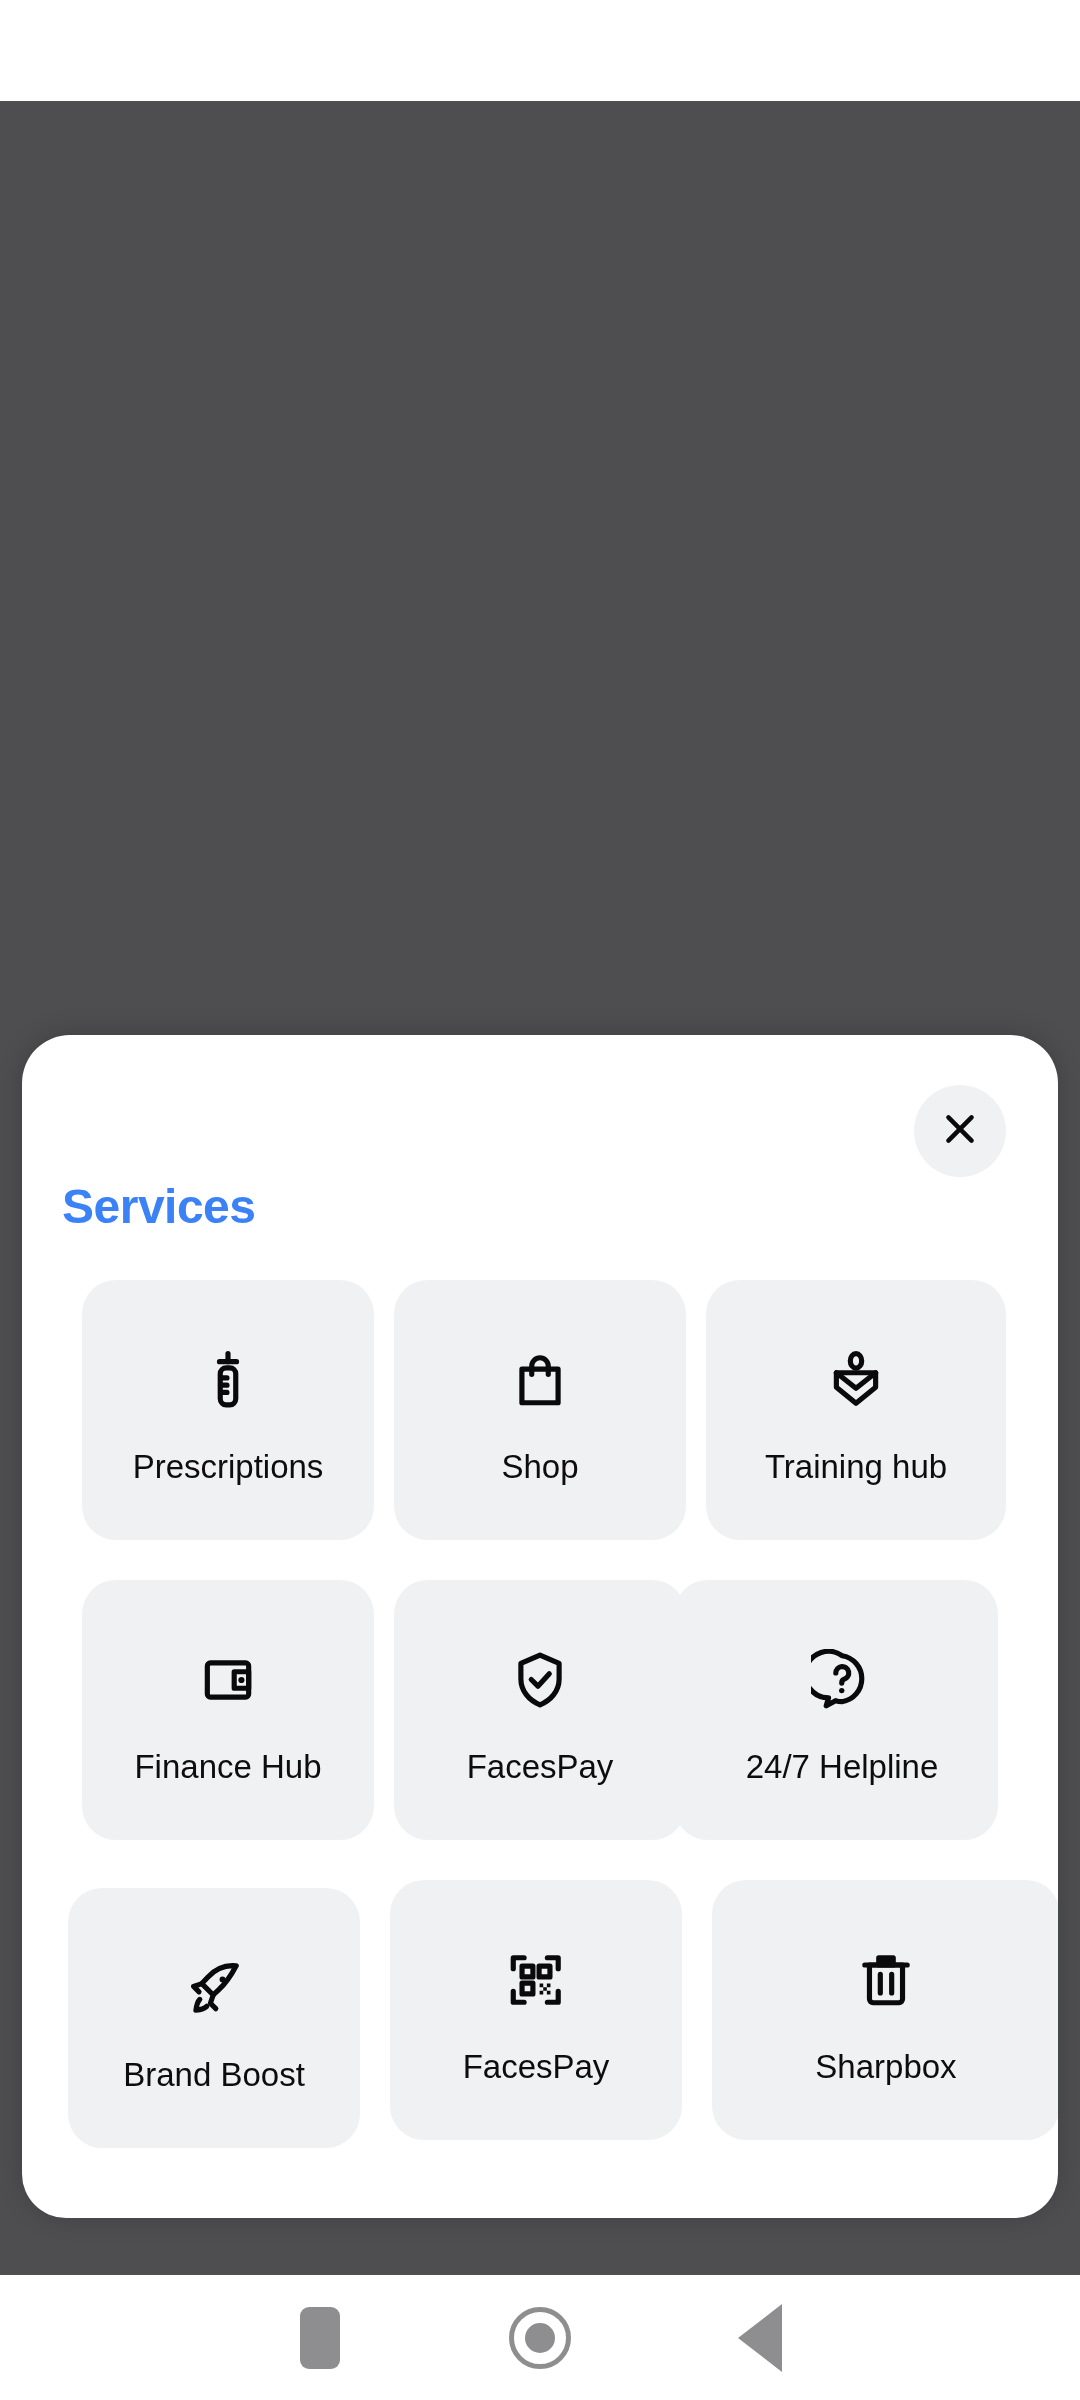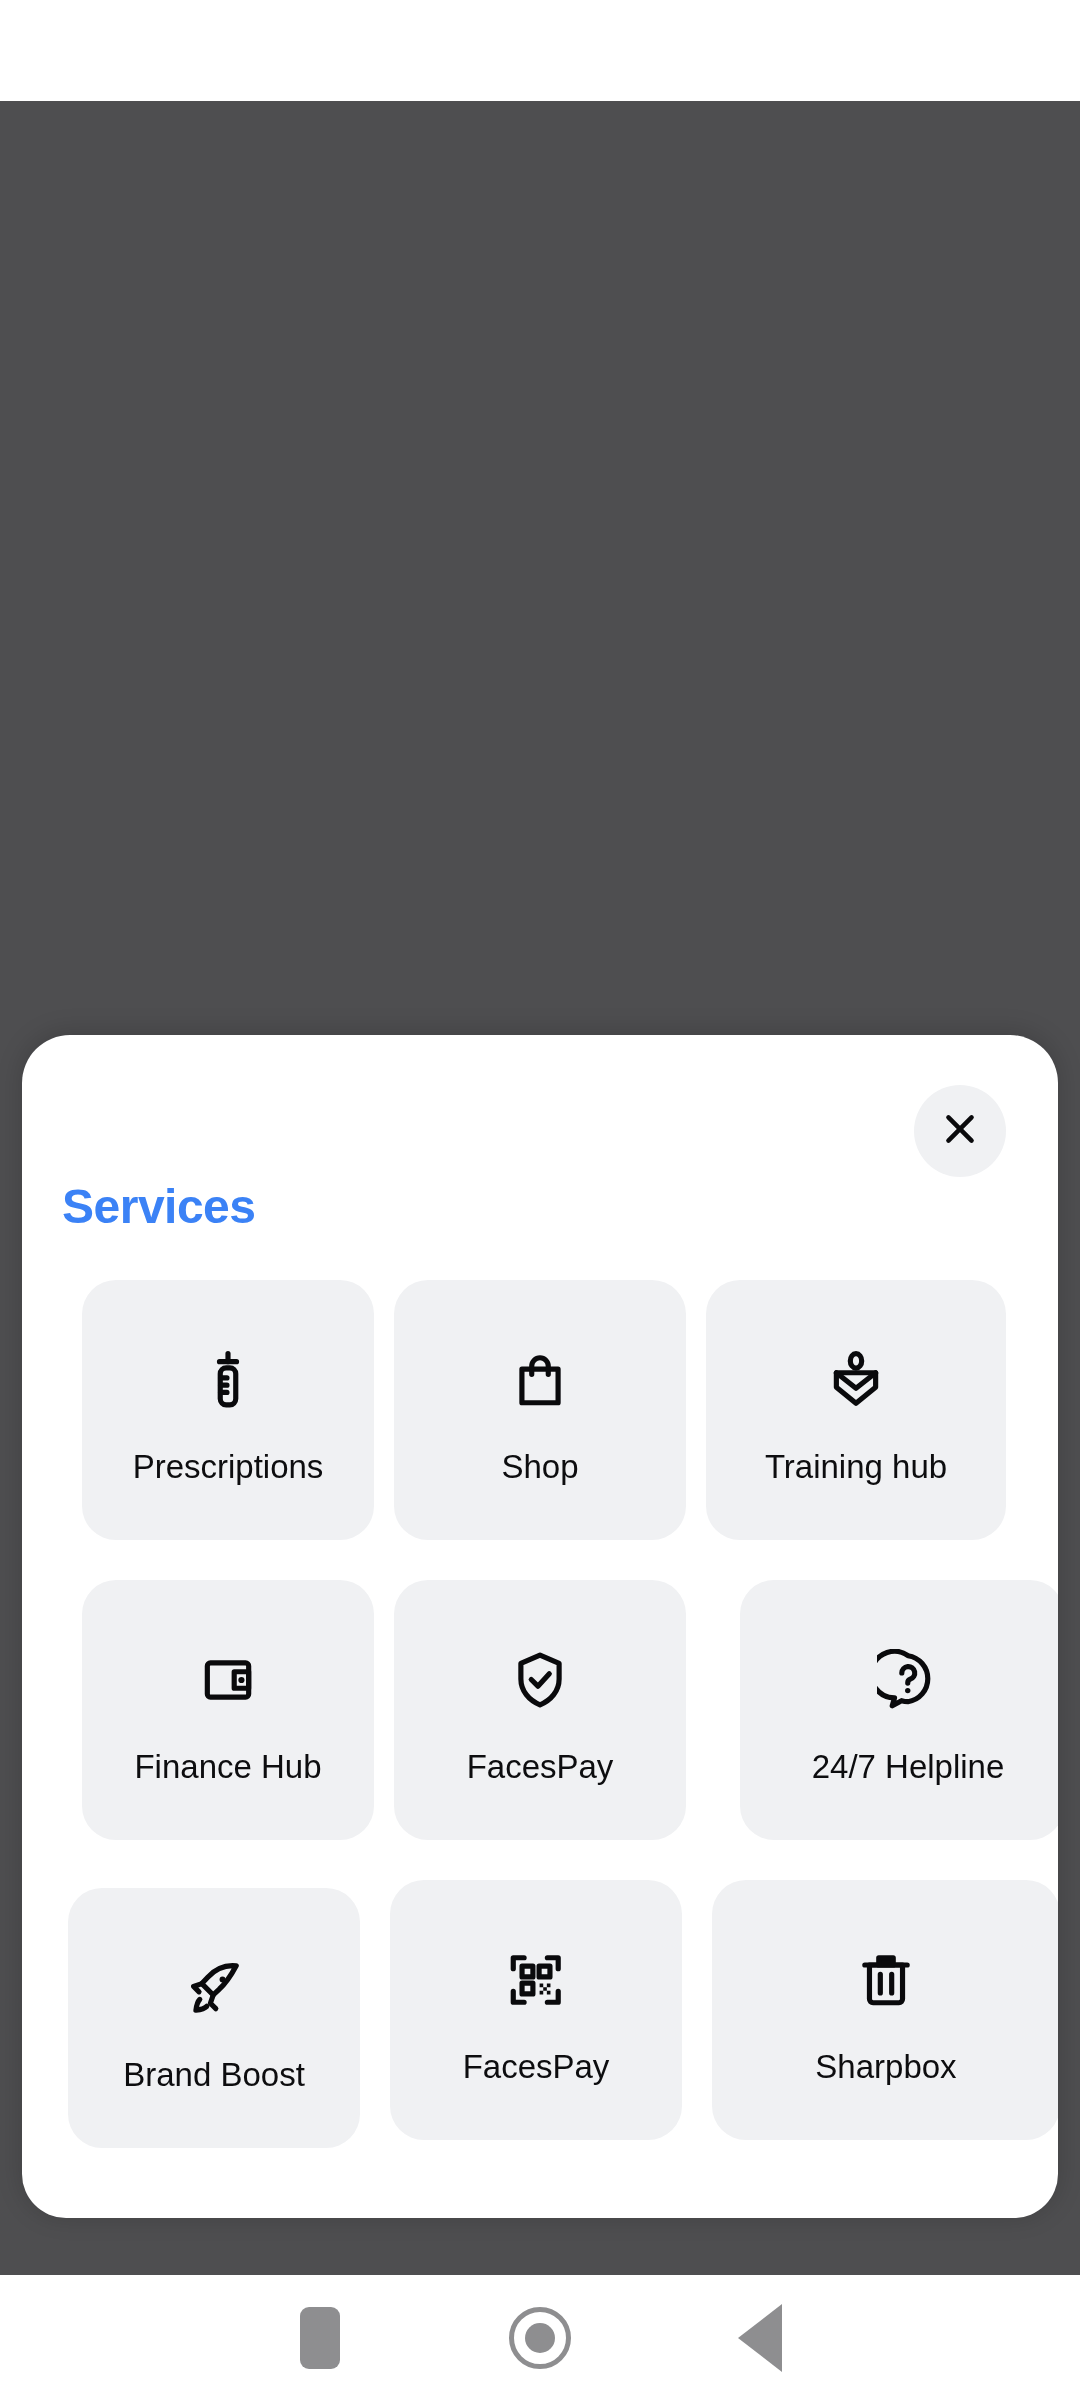--- a/index.html
+++ b/index.html
@@ -304,21 +304,21 @@
       <div class="tile" style="left:372px;">
         <div class="tile-icon">
           <svg viewBox="0 0 24 24" fill="none" stroke="#0a0a0c" stroke-width="2" stroke-linecap="round" stroke-linejoin="round">
             <path d="M12 2.4 4.6 5.6v6c0 4.6 3.1 8.2 7.4 10 4.3-1.8 7.4-5.4 7.4-10v-6z"></path>
             <path d="M8.6 11.8 11.2 14.4 15.6 9.6"></path>
           </svg>
         </div>
         <div class="tile-label">FacesPay</div>
       </div>
 
-      <div class="tile" style="left:718px; width:324px;padding-left:12px;">
+      <div class="tile" style="left:652px; width:324px;padding-left:12px;">
         <div class="tile-icon">
           <svg viewBox="0 0 24 24" fill="none" stroke="#0a0a0c" stroke-width="2" stroke-linecap="round" stroke-linejoin="round">
             <path d="M12 2.6a9 9 0 1 0-5.2 16.3l-.9 3.1 3.6-2a9 9 0 0 0 2.5.4 9 9 0 0 0 0-17.8z"></path>
             <path d="M9.6 9.3a2.5 2.5 0 1 1 3.2 2.4c-.6.2-.9.8-.9 1.5"></path>
             <circle cx="11.9" cy="16.1" r="1.05" fill="#0a0a0c" stroke="none"></circle>
           </svg>
         </div>
         <div class="tile-label">24/7 Helpline</div>
       </div>
 

